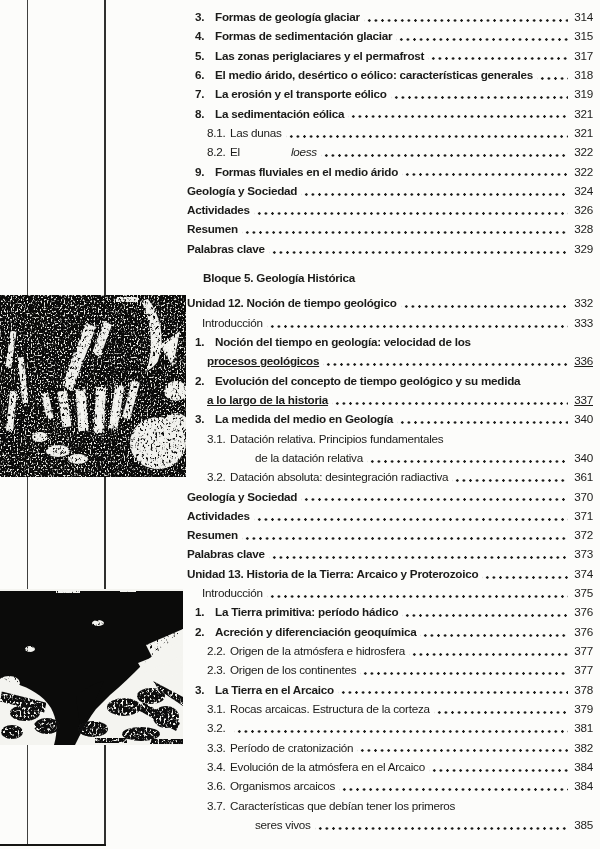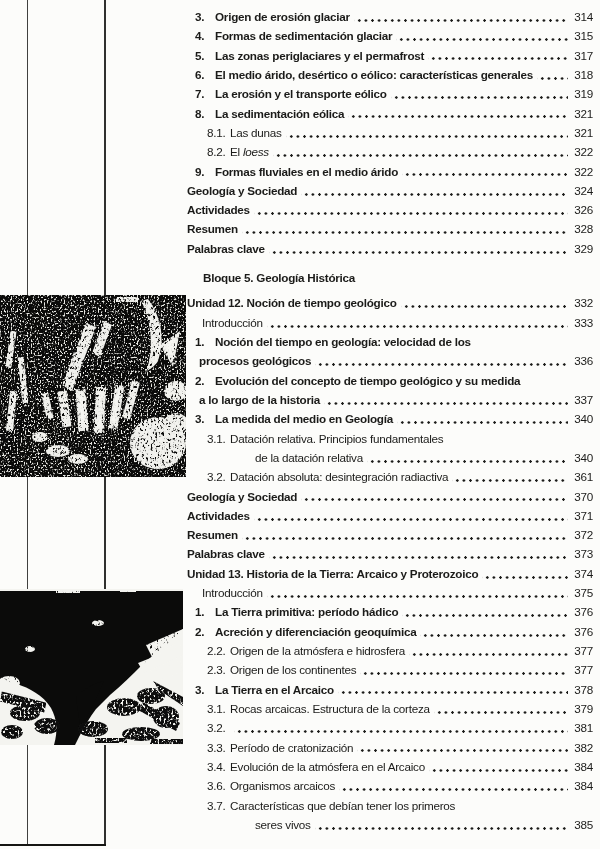--- a/index.html
+++ b/index.html
@@ -25,26 +25,26 @@
     display:flex; align-items:baseline;
     line-height:19.32px; height:19.32px;
     font-size:11.7px; letter-spacing:-0.25px; white-space:nowrap;
   }
   .row.num, .row.num-cont, .row.plain, .row.heading { font-weight:700; }
   .row.sub, .row.sub-cont, .row.plain-reg { font-weight:400;padding-left:15px; }
   .row.num { padding-left:8px; }
   .row.num .num { flex:0 0 20px; }
   .row.sub { padding-left:20px; }
   .row.sub .num { flex:0 0 23px; }
-  .row.num-cont { padding-left:12px; }
+  .row.num-cont { padding-left:20px;text-decoration:underline; }
   .row.sub-cont { padding-left:68px; }
   .row.heading { margin:10px 0 6px 16px; }
   .row.section-gap { }
   .txt { white-space:pre; flex:0 0 auto; }
-  .txt em { font-style:italic; }
+  .txt em { font-style:italic;margin-left:48px; }
   .dots {
     flex:1 1 0; min-width:4px; align-self:stretch;
     margin:0 3px 0 4px;
     background-image:radial-gradient(circle, #1b1b19 1.05px, rgba(0,0,0,0) 1.45px);
     background-size:6.6px 3px; background-repeat:repeat-x;
     background-position:left 2px bottom 4.5px;
   }
   .pg { flex:0 0 auto; min-width:22px; text-align:right; font-weight:400; }
 </style>
 </head>
@@ -144,21 +144,21 @@
         <rect x="95" y="149" width="32" height="5"></rect>
         <rect x="150" y="150" width="33" height="5"></rect>
         <rect x="0" y="108" width="46" height="10" transform="rotate(14 23 113)"></rect>
       </g>
     </svg>
   </figure>
 
   <div class="toc" id="toc">
       <div class="row num">
         <span class="num">3.</span>
-        <span class="txt">Origen de erosión glaciar</span>
+        <span class="txt">Formas de geología glaciar</span>
         <span class="dots"></span>
         <span class="pg">314</span>
       </div>
       <div class="row num">
         <span class="num">4.</span>
         <span class="txt">Formas de sedimentación glaciar</span>
         <span class="dots"></span>
         <span class="pg">315</span>
       </div>
       <div class="row num">

